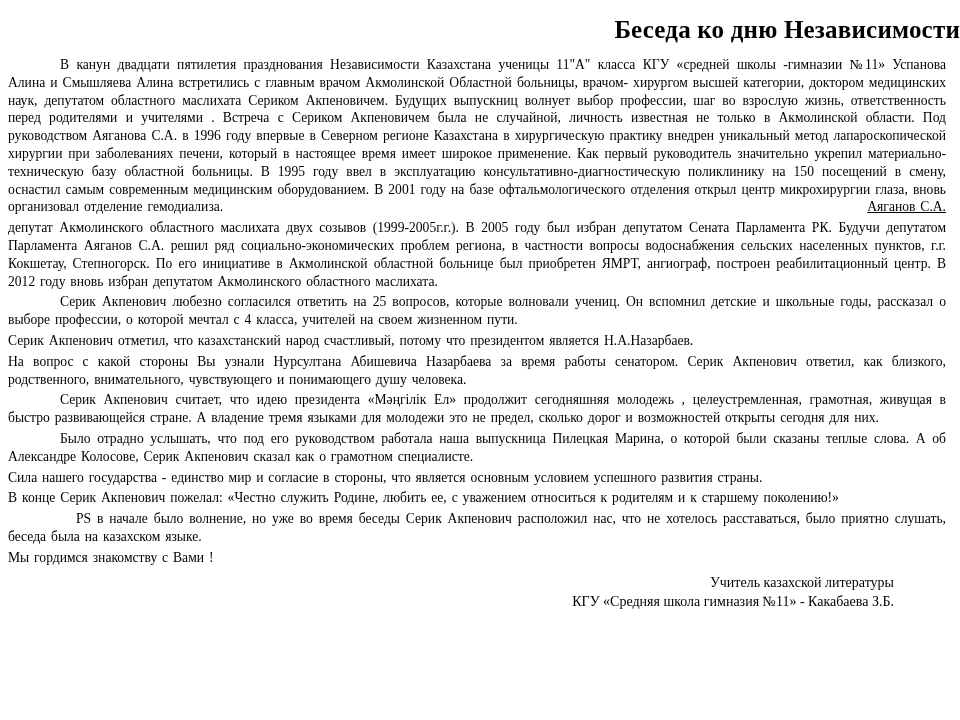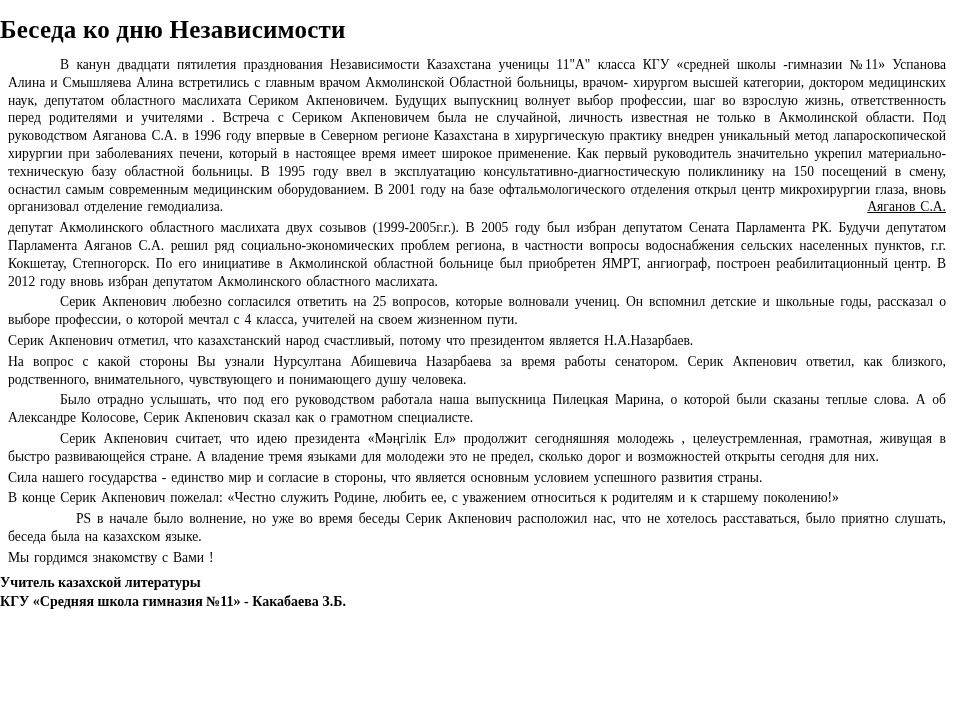--- a/index.html
+++ b/index.html
@@ -13,21 +13,21 @@
   }
   .page {
     width: 960px;
     height: 720px;
     background: #ffffff;
     box-sizing: border-box;
   }
   .title {
     font-size: 25px;
     font-weight: 700;
-    text-align: left;
+    text-align: right;
     margin: 16px 0 12px 0;
     letter-spacing: 0.2px;
   }
   .content {
     margin: 0 14px 0 8px;
     font-size: 13.6px;
     line-height: 17.8px;
     word-spacing: 1.5px;
   }
   .para {
@@ -37,40 +37,40 @@
   .para.indent-1 { text-indent: 52px; }
   .para.indent-2 { text-indent: 68px; }
   .author-float {
     float: right;
     padding-left: 20px;
     text-decoration: underline;
   }
   .signature {
     margin-top: 6px;
     padding-right: 66px;
-    text-align: left;
-    font-weight: 700;
+    text-align: right;
+    font-weight: 400;
     font-size: 14px;
     line-height: 19px;
   }
 </style>
 </head>
 <body>
 
 <div class="page">
   <h1 class="title">Беседа ко дню Независимости</h1>
 
   <div class="content">
       <p class="para indent-1">В канун двадцати пятилетия празднования Независимости Казахстана ученицы 11"А" класса КГУ «средней школы -гимназии №11» Успанова Алина и Смышляева Алина встретились с главным врачом Акмолинской Областной больницы, врачом- хирургом высшей категории, доктором медицинских наук, депутатом областного маслихата Сериком Акпеновичем. Будущих выпускниц волнует выбор профессии, шаг во взрослую жизнь, ответственность перед родителями и учителями . Встреча с Сериком Акпеновичем была не случайной, личность известная не только в Акмолинской области. Под руководством Аяганова С.А. в 1996 году впервые в Северном регионе Казахстана в хирургическую практику внедрен уникальный метод лапароскопической хирургии при заболеваниях печени, который в настоящее время имеет широкое применение. Как первый руководитель значительно укрепил материально-техническую базу областной больницы. В 1995 году ввел в эксплуатацию консультативно-диагностическую поликлинику на 150 посещений в смену, оснастил самым современным медицинским оборудованием. В 2001 году на базе офтальмологического отделения открыл центр микрохирургии глаза, вновь организовал отделение гемодиализа.<span class="author-float">Аяганов С.А.</span></p>
       <p class="para">депутат Акмолинского областного маслихата двух созывов (1999-2005г.г.). В 2005 году был избран депутатом Сената Парламента РК. Будучи депутатом Парламента Аяганов С.А. решил ряд социально-экономических проблем региона, в частности вопросы водоснабжения сельских населенных пунктов, г.г. Кокшетау, Степногорск. По его инициативе в Акмолинской областной больнице был приобретен ЯМРТ, ангиограф, построен реабилитационный центр. В 2012 году вновь избран депутатом Акмолинского областного маслихата.</p>
       <p class="para indent-1">Серик Акпенович любезно согласился ответить на 25 вопросов, которые волновали учениц. Он вспомнил детские и школьные годы, рассказал о выборе профессии, о которой мечтал с 4 класса, учителей на своем жизненном пути.</p>
       <p class="para">Серик Акпенович отметил, что казахстанский народ счастливый, потому что президентом является Н.А.Назарбаев.</p>
       <p class="para">На вопрос с какой стороны Вы узнали Нурсултана Абишевича Назарбаева за время работы сенатором. Серик Акпенович ответил, как близкого, родственного, внимательного, чувствующего и понимающего душу человека.</p>
+      <p class="para indent-1">Серик Акпенович считает, что идею президента «Мәңгілік Ел» продолжит сегодняшняя молодежь , целеустремленная, грамотная, живущая в быстро развивающейся стране. А владение тремя языками для молодежи это не предел, сколько дорог и возможностей открыты сегодня для них.</p>
       <p class="para indent-1">Было отрадно услышать, что под его руководством работала наша выпускница Пилецкая Марина, о которой были сказаны теплые слова. А об Александре Колосове, Серик Акпенович сказал как о грамотном специалисте.</p>
-      <p class="para indent-1">Серик Акпенович считает, что идею президента «Мәңгілік Ел» продолжит сегодняшняя молодежь , целеустремленная, грамотная, живущая в быстро развивающейся стране. А владение тремя языками для молодежи это не предел, сколько дорог и возможностей открыты сегодня для них.</p>
       <p class="para">Сила нашего государства - единство мир и согласие в стороны, что является основным условием успешного развития страны.</p>
       <p class="para">В конце Серик Акпенович пожелал: «Честно служить Родине, любить ее, с уважением относиться к родителям и к старшему поколению!»</p>
       <p class="para indent-2">PS в начале было волнение, но уже во время беседы Серик Акпенович расположил нас, что не хотелось расставаться, было приятно слушать, беседа была на казахском языке.</p>
       <p class="para">Мы гордимся знакомству с Вами !</p>
     </div>
 
   <div class="signature">
     <div>Учитель казахской литературы</div>
     <div>КГУ «Средняя школа гимназия №11» - Какабаева З.Б.</div>
   </div>

